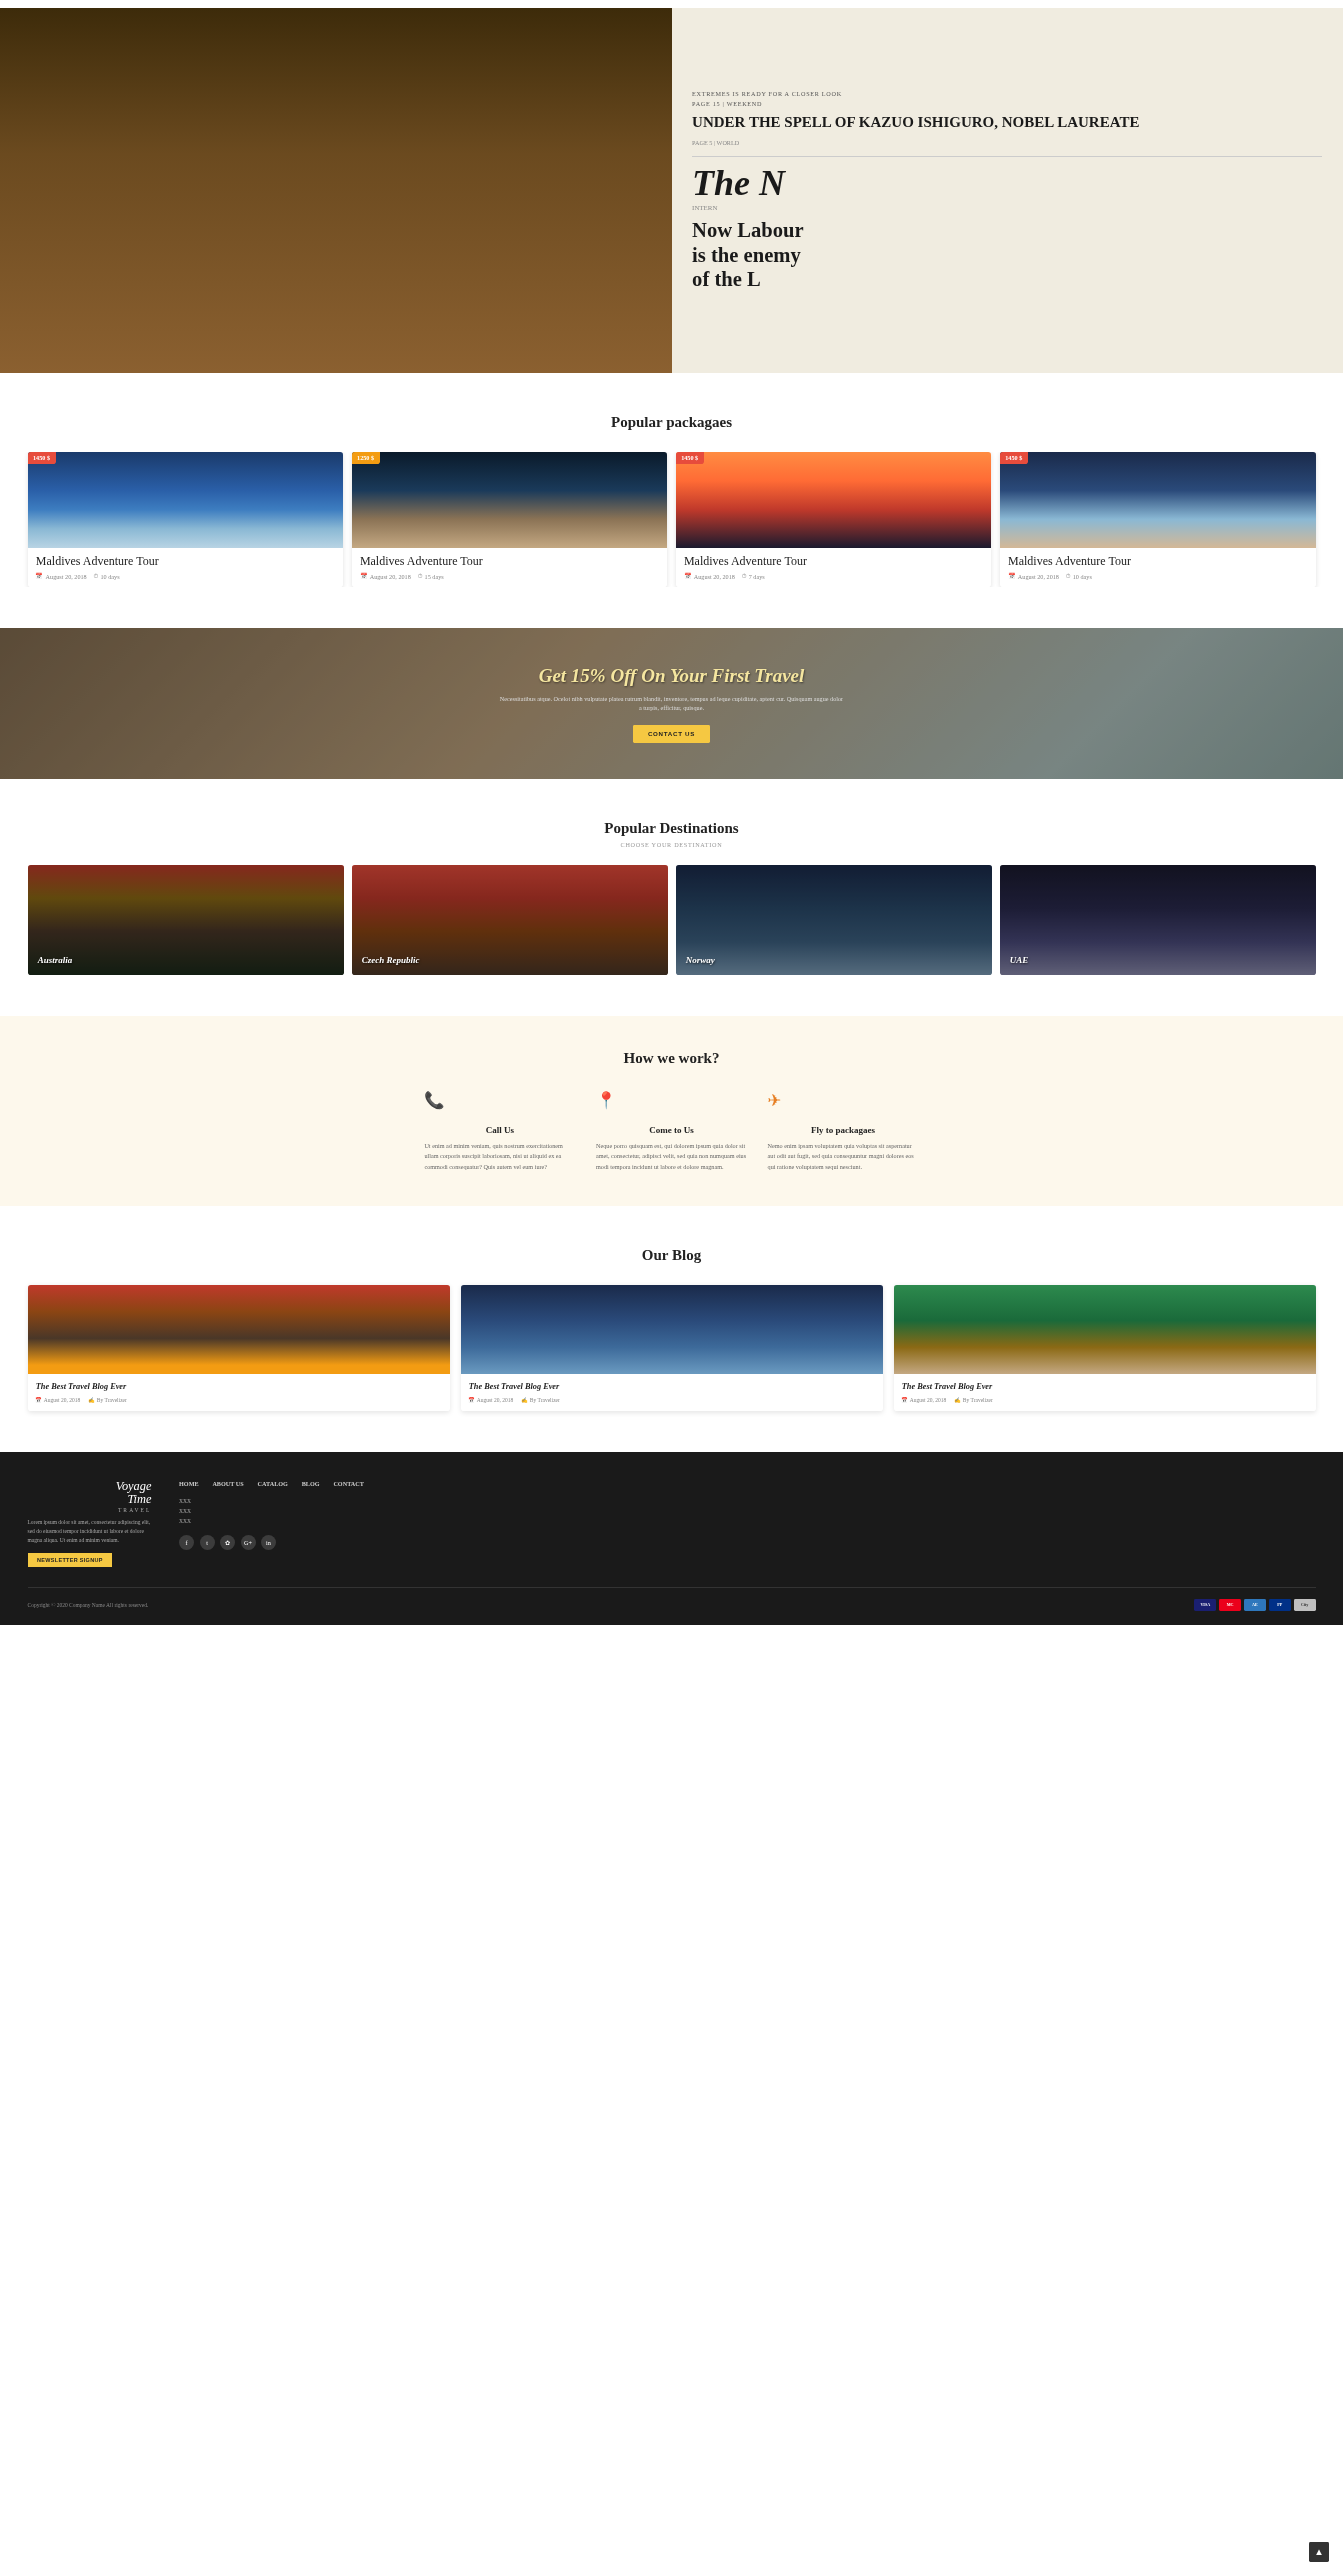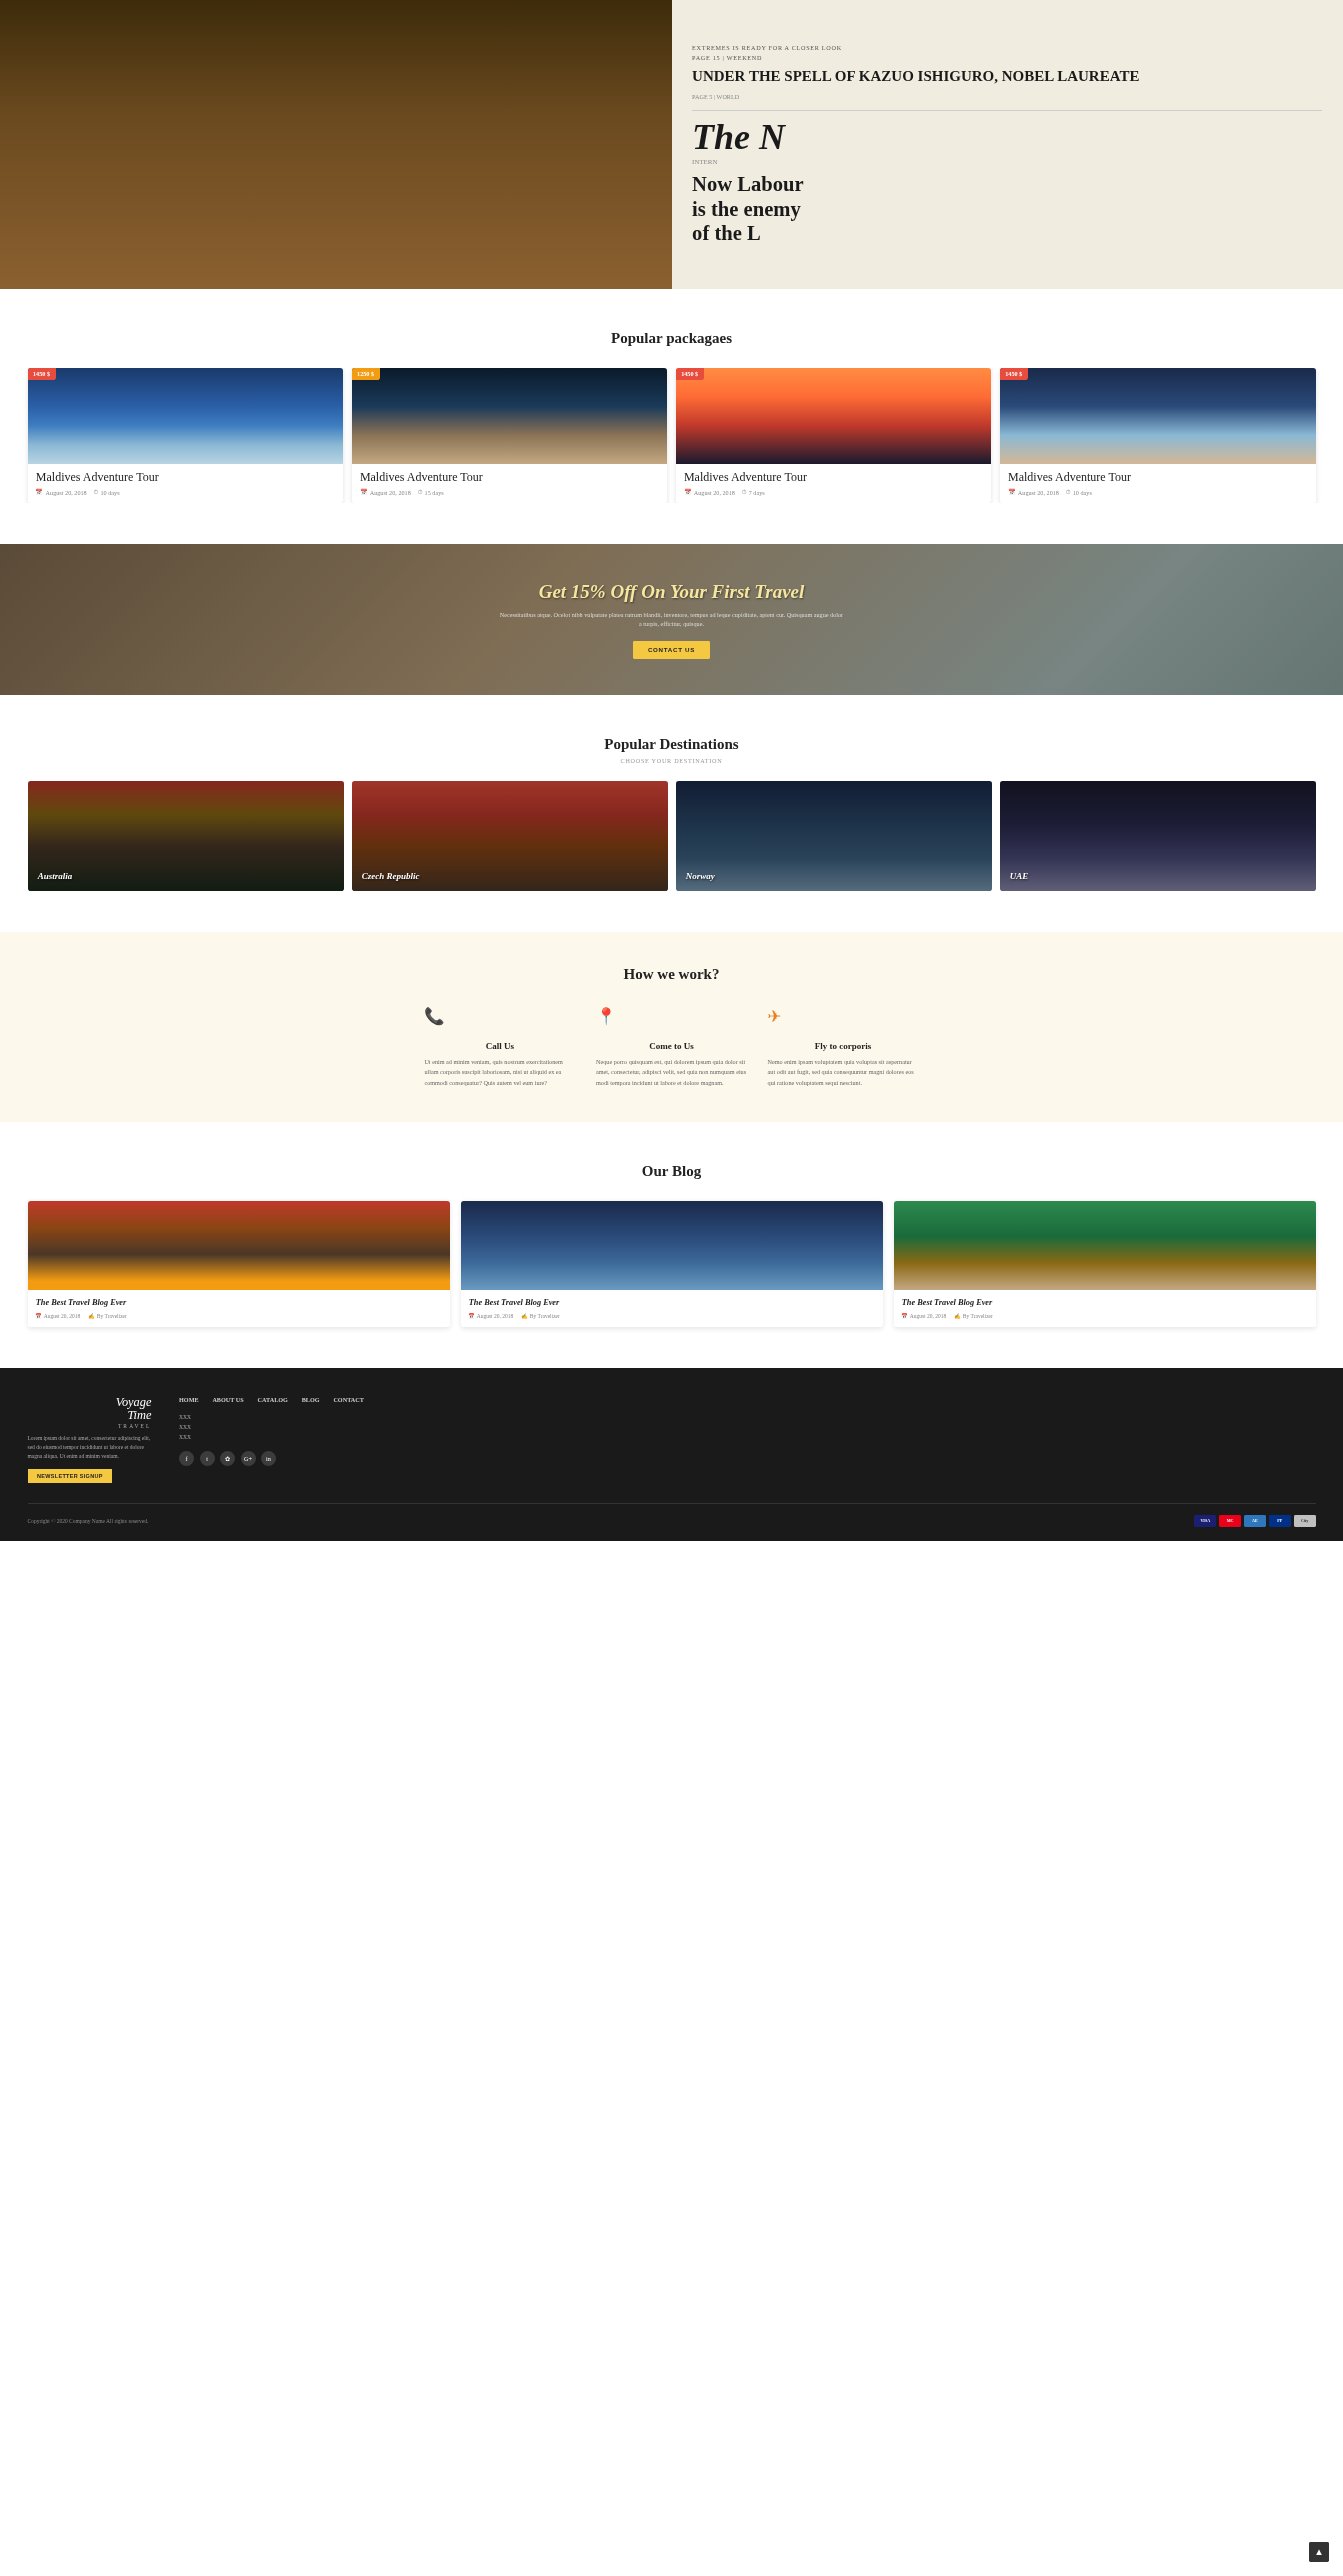--- a/index.html
+++ b/index.html
@@ -1,25 +1,26 @@
 <!DOCTYPE html>
 <html style="font-size:11px"><head>
   <meta charset="utf-8">
   <style>
     * { margin: 0; padding: 0; box-sizing: border-box; }
     body { font-family: 'Georgia', serif; background: #fff; overflow-x: hidden; }
 
     
     .hero {
       width: 100%;
-      height: 289px;
+      height: 365px;
       background: linear-gradient(135deg, #5a3a1a 0%, #8B6914 30%, #c9a96e 50%, #e8d5a3 70%, #b8c5c0 100%);
       position: relative;
       overflow: hidden;
       display: flex;
+      margin-top: 8px;
     }
     .hero-left {
       width: 50%;
       height: 100%;
       background: linear-gradient(180deg, #3d2b0a 0%, #6b4a1f 40%, #8B6030 100%);
       display: flex;
       align-items: center;
       justify-content: center;
     }
     .hero-right {
@@ -545,21 +546,21 @@
     </div>
 
     <div class="how-item">
       <div class="how-icon">📍</div>
       <div class="how-item-title">Come to Us</div>
       <div class="how-item-text">Neque porro quisquam est, qui dolorem ipsum quia dolor sit amet, consectetur, adipisci velit, sed quia non numquam eius modi tempora incidunt ut labore et dolore magnam.</div>
     </div>
 
     <div class="how-item">
       <div class="how-icon">✈</div>
-      <div class="how-item-title">Fly to corporis</div>
+      <div class="how-item-title">Fly to packagaes</div>
       <div class="how-item-text">Nemo enim ipsam voluptatem quia voluptas sit aspernatur aut odit aut fugit, sed quia consequuntur magni dolores eos qui ratione voluptatem sequi nesciunt.</div>
     </div>
 
   </div>
 </div>
 
 <div class="section">
   <h2 class="section-title">Our Blog</h2>
   <div class="blog-row">
 

